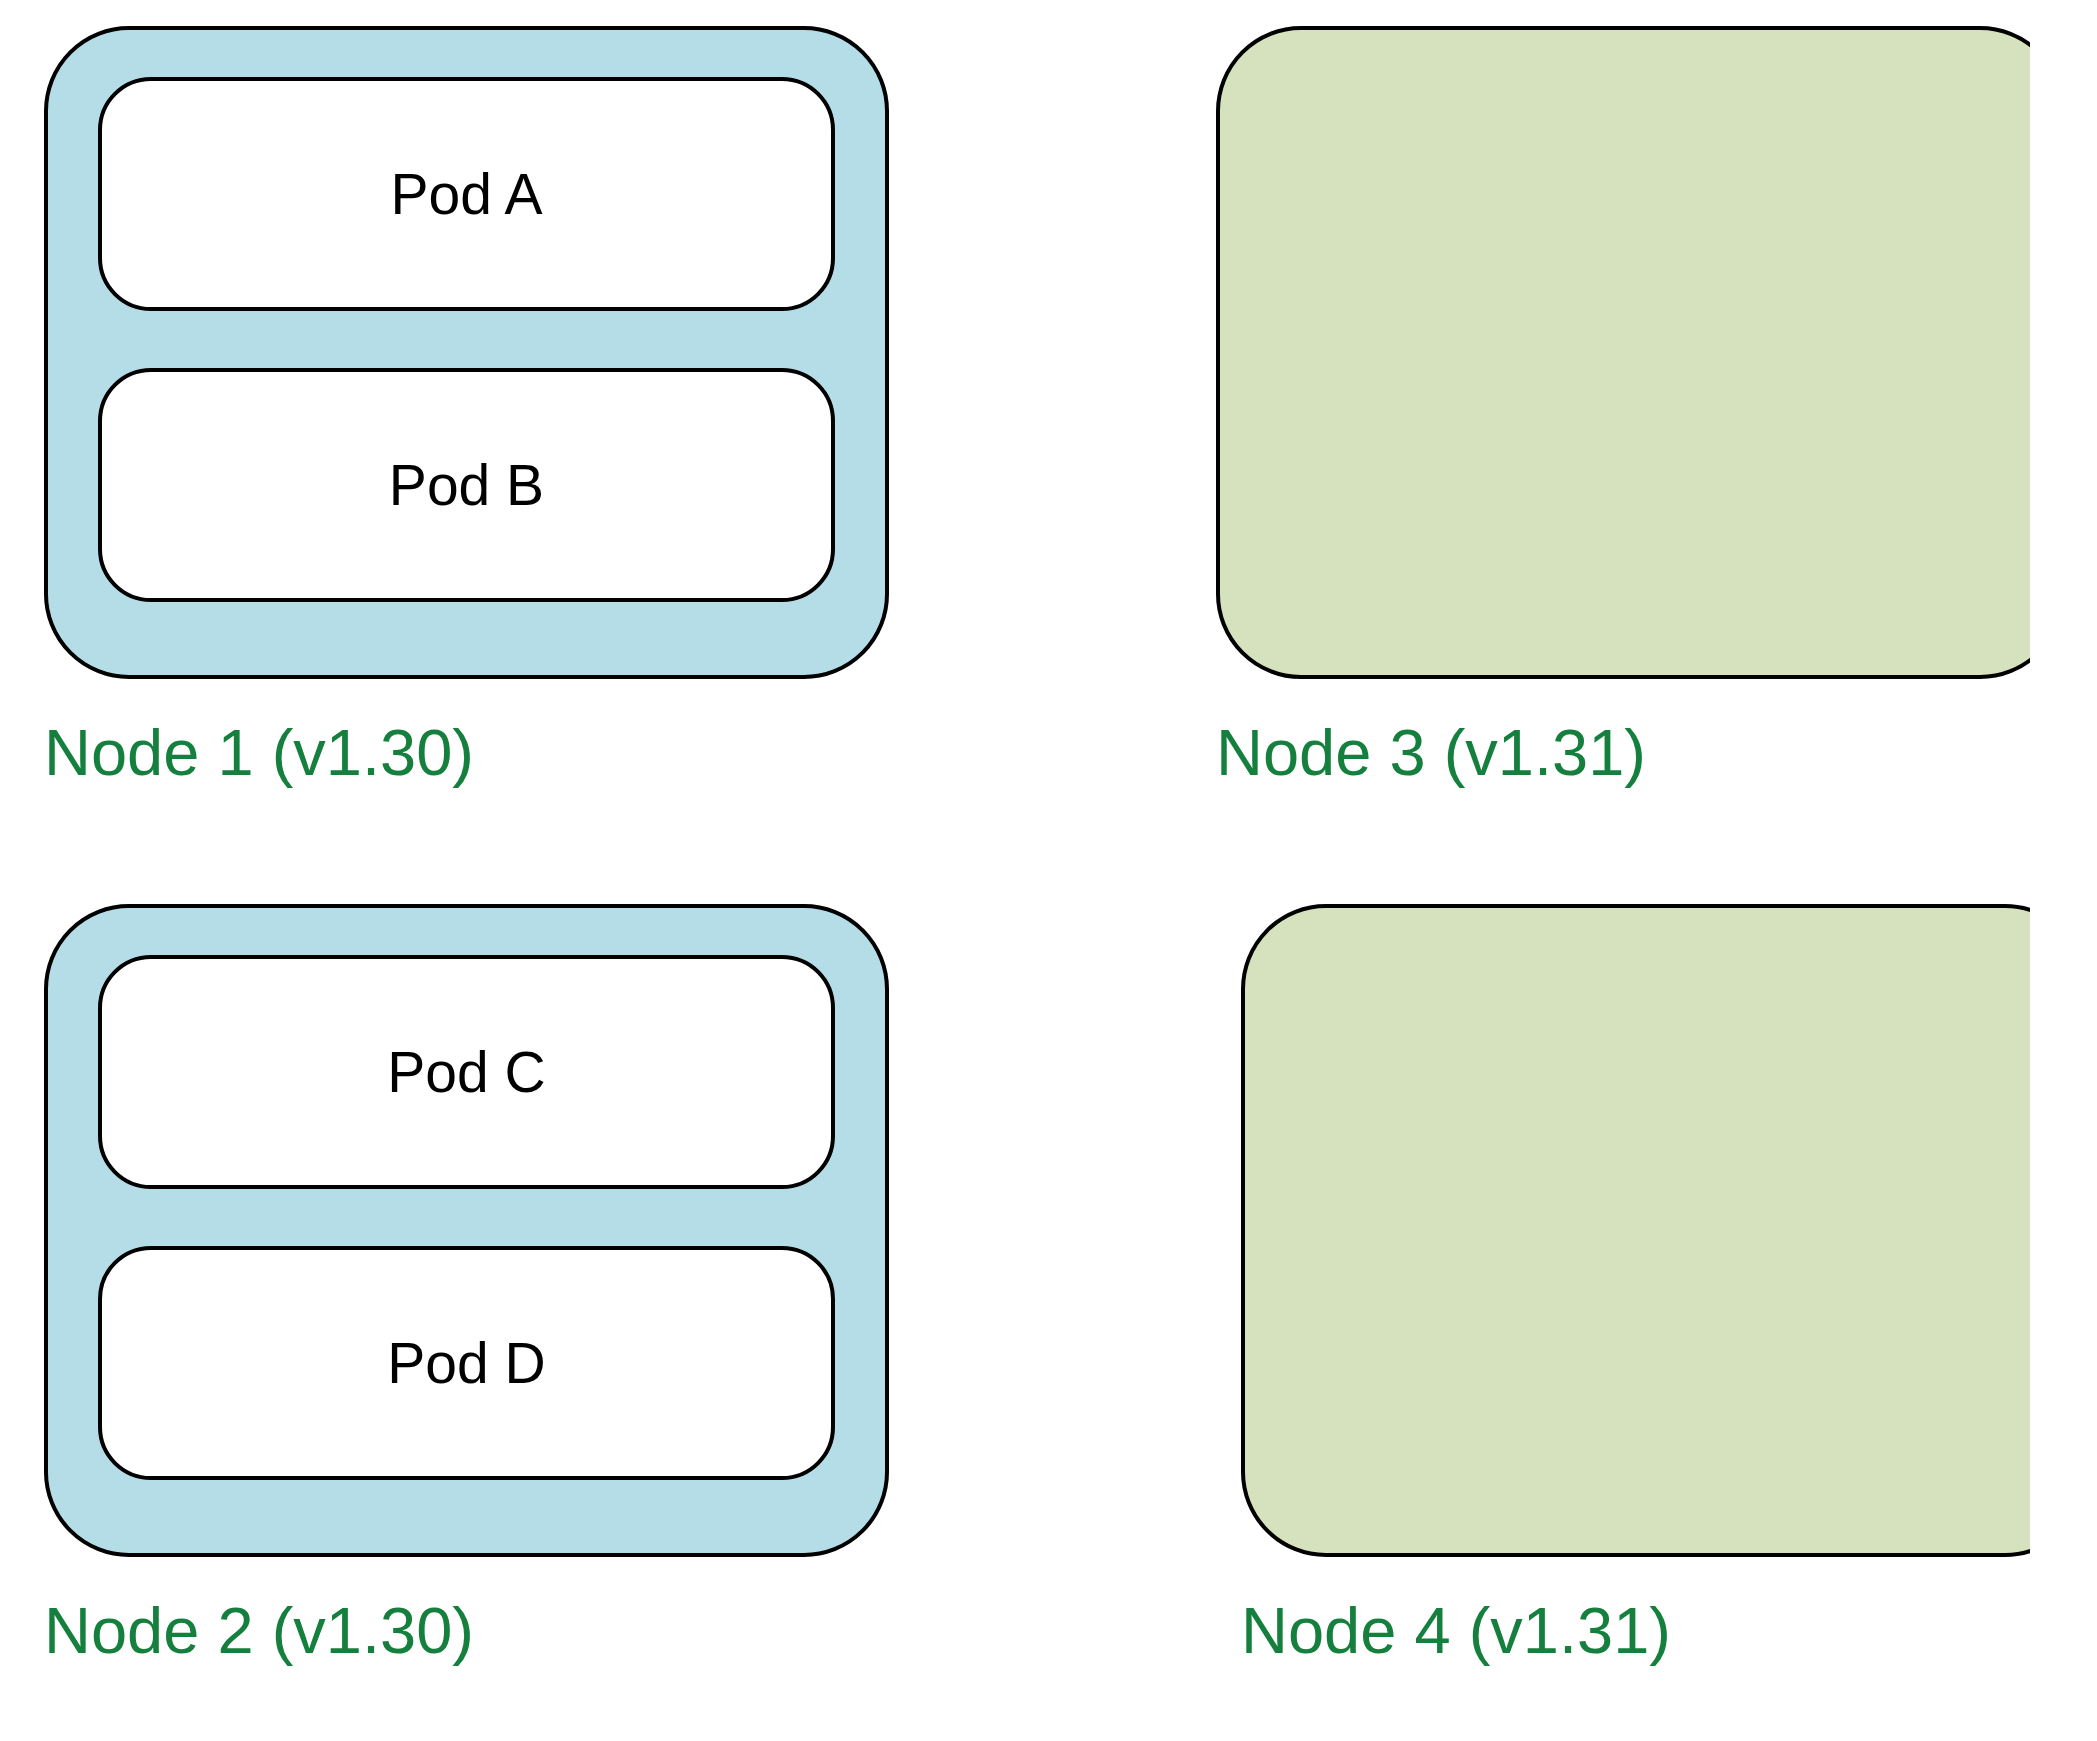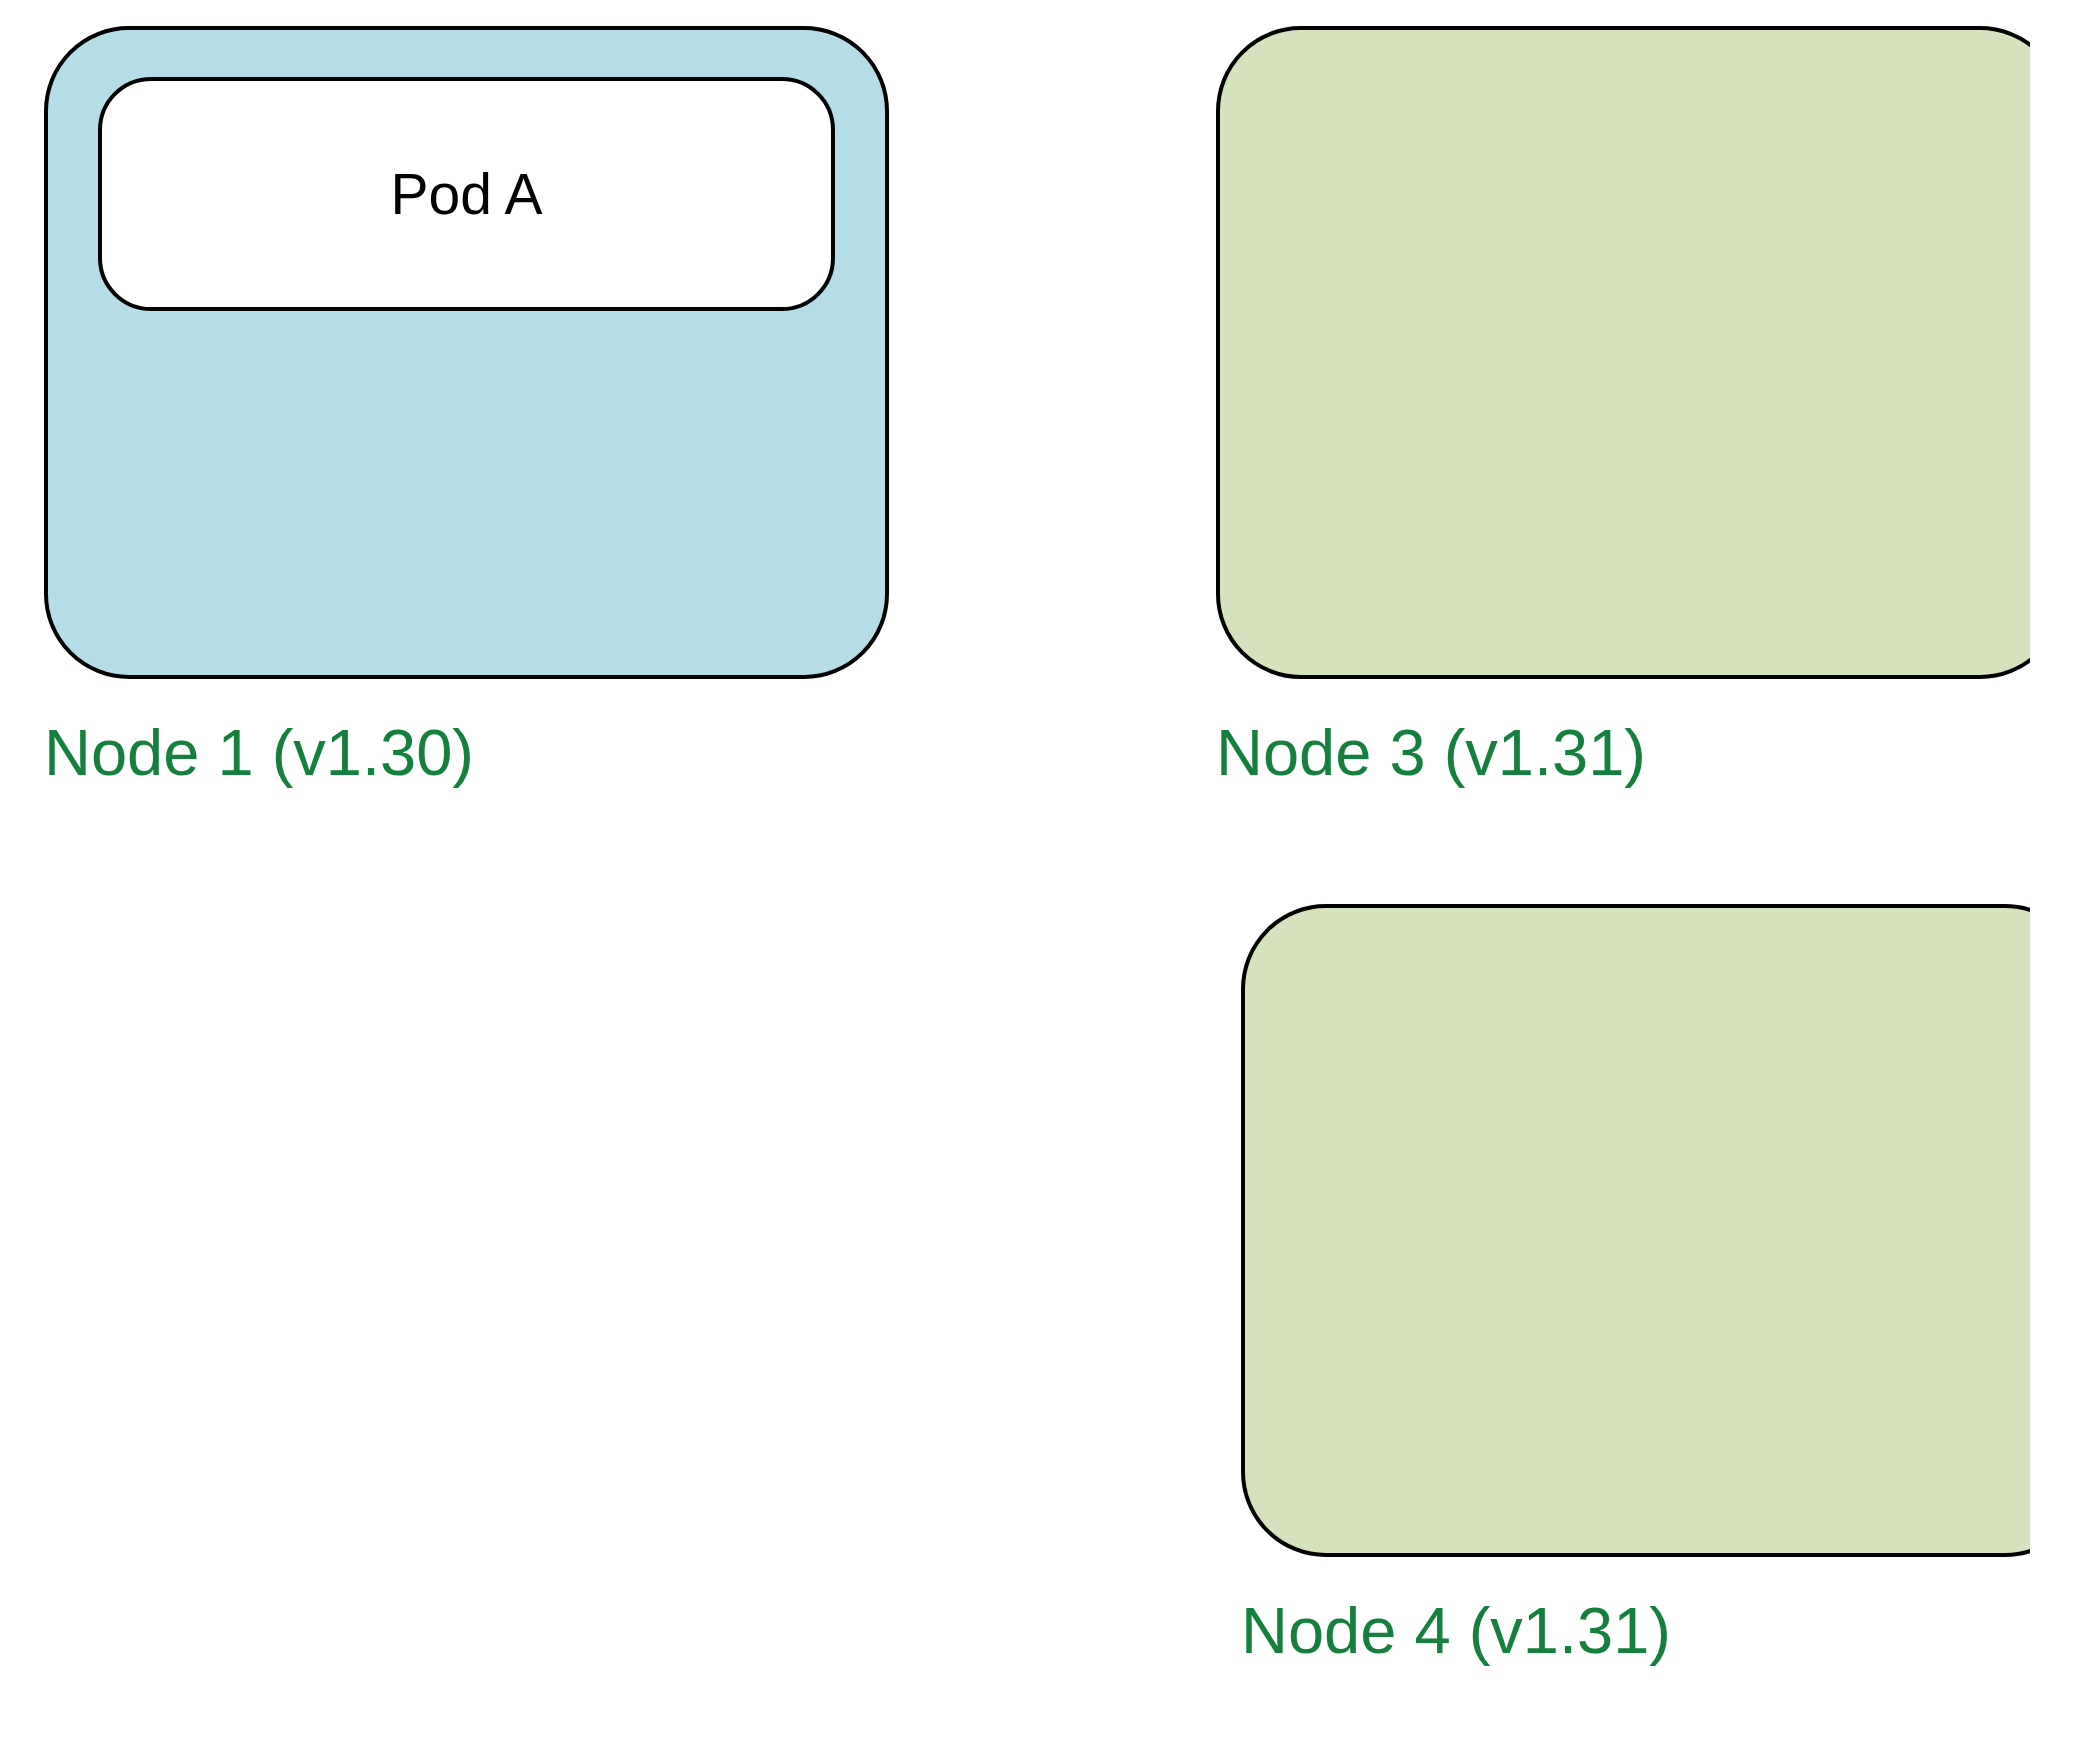--- a/index.html
+++ b/index.html
@@ -61,29 +61,43 @@
 </head>
 <body>
 
 <div class="canvas">
 
   <div class="node-group g1">
     <div class="node-box blue">
       <div class="pod">
         <span class="pod-label">Pod A</span>
       </div>
+      <div class="pod">
+        <span class="pod-label">Pod B</span>
+      </div>
     </div>
     <div class="node-label">Node 1 (v1.30)</div>
   </div>
 
   <div class="node-group g3">
     <div class="node-box green"></div>
     <div class="node-label">Node 3 (v1.31)</div>
   </div>
 
+  <div class="node-group g2">
+    <div class="node-box blue">
+      <div class="pod">
+        <span class="pod-label">Pod C</span>
+      </div>
+      <div class="pod">
+        <span class="pod-label">Pod D</span>
+      </div>
+    </div>
+    <div class="node-label">Node 2 (v1.30)</div>
+  </div>
 
   <div class="node-group g4">
     <div class="node-box green"></div>
     <div class="node-label">Node 4 (v1.31)</div>
   </div>
 
 </div>
 
 
 </body></html>

